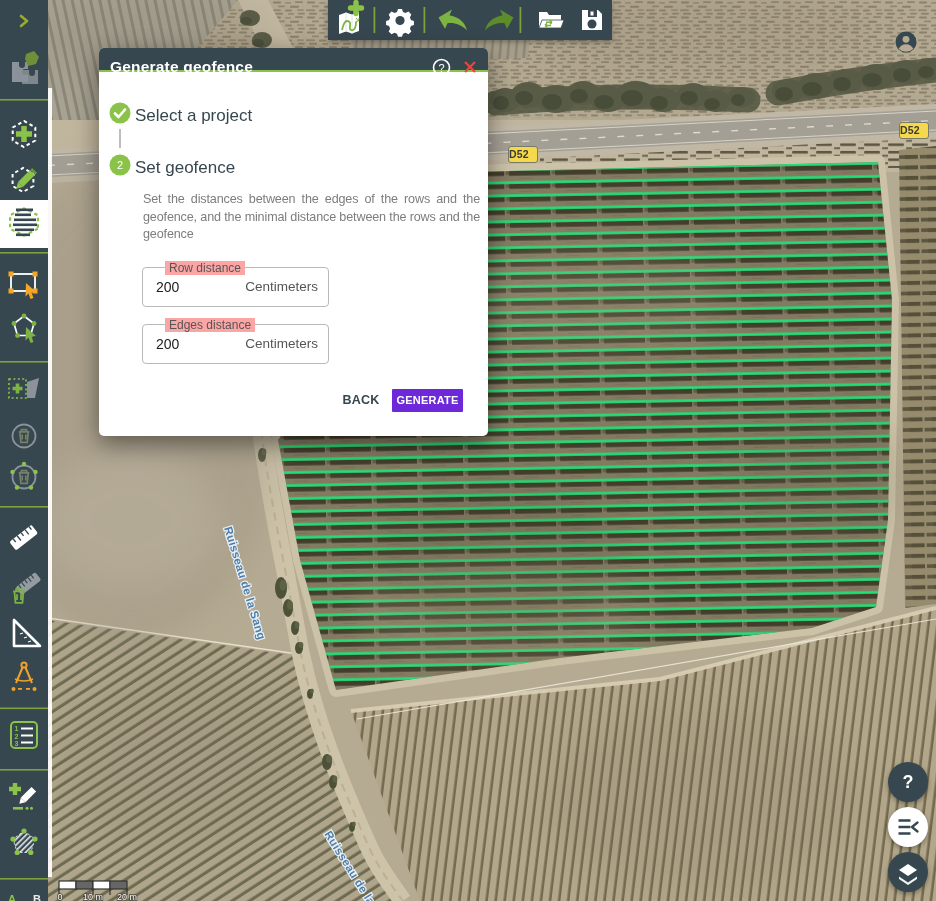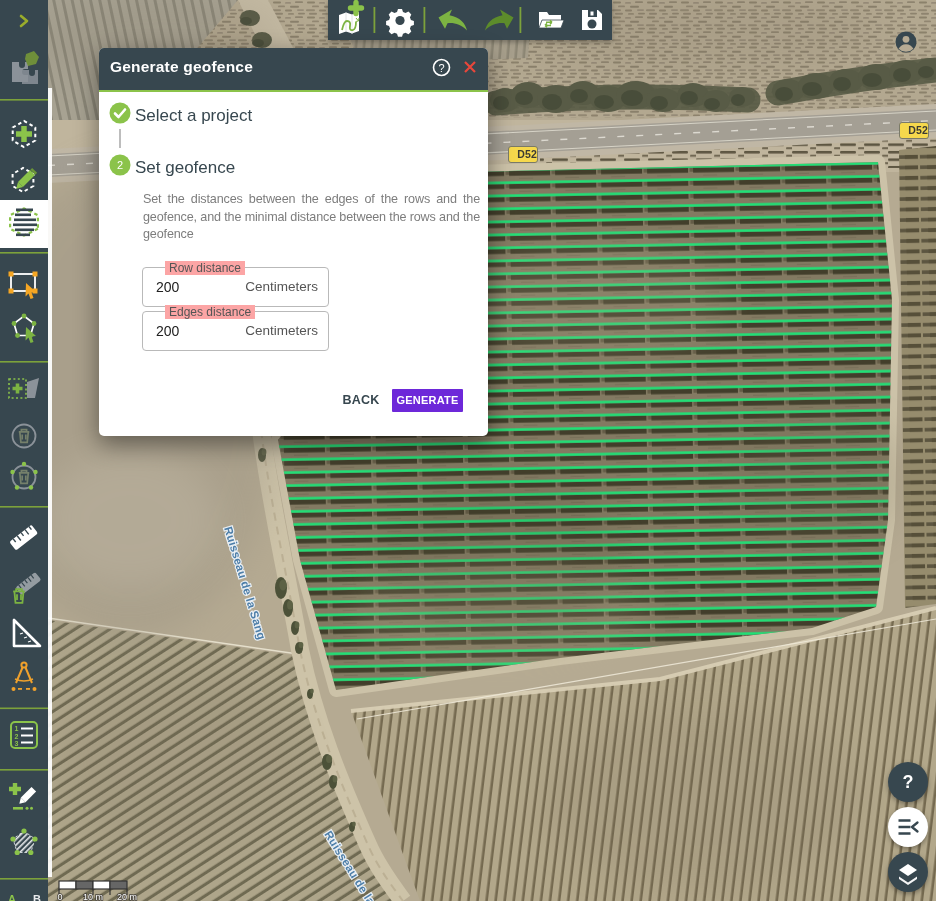--- a/index.html
+++ b/index.html
@@ -3,24 +3,24 @@
 <style>
 * { margin:0; padding:0; box-sizing:border-box; }
 html,body { width:936px; height:901px; overflow:hidden; font-family:"Liberation Sans",sans-serif; -webkit-font-smoothing:antialiased; }
 #stage { position:relative; width:936px; height:901px; overflow:hidden; background:#b5aa92; }
 .abs { position:absolute; }
 #map { position:absolute; left:0; top:0; }
 #whitestrip { position:absolute; left:48px; top:88px; width:4px; height:789px; background:rgba(255,255,255,0.92); }
 #sidebar { position:absolute; left:0; top:0; width:48px; height:901px; }
 #toolbar { position:absolute; left:328px; top:0; width:284px; height:40px; box-shadow:0 2px 5px rgba(0,0,0,0.3); }
 #avatar { position:absolute; left:895px; top:31px; }
-.d52 { position:absolute; width:30px; height:17px; background:#f6d84c; border:1.5px solid #7a7a68; border-radius:3px; color:#3b3b33; font-size:10.5px; font-weight:bold; text-align:right; line-height:14px; letter-spacing:0.2px; }
+.d52 { position:absolute; width:30px; height:17px; background:#f6d84c; border:1.5px solid #7a7a68; border-radius:3px; color:#3b3b33; font-size:10.5px; font-weight:bold; text-align:left; line-height:14px; letter-spacing:0.2px; }
 .fab { position:absolute; width:40px; height:40px; border-radius:50%; box-shadow:0 2px 5px rgba(0,0,0,0.35); }
 #modal { position:absolute; left:99px; top:48px; width:389px; height:388px; background:#fff; border-radius:5px; box-shadow:0 8px 24px rgba(0,0,0,0.45); }
-#mhead { position:absolute; left:0; top:0; width:389px; height:44px; background:#37474f; border-radius:5px 5px 0 0; border-bottom:2.5px solid #8bc34a;padding-left:37px; }
+#mhead { position:absolute; left:0; top:0; width:389px; height:24px; background:#37474f; border-radius:5px 5px 0 0; border-bottom:2.5px solid #8bc34a;padding-left:37px; }
 #mtitle { position:absolute; left:11px; top:0; line-height:37px; color:#fff; font-size:15.5px; font-weight:bold; letter-spacing:0.2px; }
 .steplbl { position:absolute; left:36px; font-size:17px; color:#37474f; }
 #para { position:absolute; left:44px; top:143px; width:337px; font-size:12.6px; letter-spacing:-0.15px; line-height:17.5px; color:#7d7d7d; text-align:justify; }
 .field { position:absolute; left:43px; width:187px; height:40px; border:1px solid #b9b9b9; border-radius:4px; }
 .flabel { position:absolute; left:9px; top:-7px; background:#fca5a5; padding:0 4px; font-size:12px; color:#555;margin-left:13px; }
 .fval { position:absolute; left:13px; top:0; line-height:38px; font-size:14px; color:#212121; }
 .fsuf { position:absolute; right:10px; top:0; line-height:38px; font-size:13.5px; color:#555; }
 #back { position:absolute; left:242px; top:341px; width:40px; height:23px; line-height:23px; text-align:center; font-size:12.5px; font-weight:bold; color:#37474f; letter-spacing:0.2px;}
 #gen { position:absolute; left:293px; top:341px; width:71px; height:23px; background:#6d28d9; border-radius:1px; color:#fff; font-size:11px; font-weight:bold; text-align:center; line-height:23px; letter-spacing:0.2px; }
 #scalebar { position:absolute; left:57px; top:879px; }
@@ -443,20 +443,20 @@
         <circle cx="11" cy="11" r="10.5" fill="#8bc34a"></circle>
         <text x="11" y="15" font-size="11" fill="#fff" text-anchor="middle" font-family="Liberation Sans,sans-serif">2</text>
       </svg>
   <div class="steplbl" style="top:110px;">Set geofence</div>
   <div id="para">Set the distances between the edges of the rows and the geofence, and the minimal distance between the rows and the geofence</div>
   <div class="field" style="top:219px;">
         <div class="flabel">Row distance</div>
         <div class="fval">200</div>
         <div class="fsuf">Centimeters</div>
       </div>
-  <div class="field" style="top:263px;">
+  <div class="field" style="top:276px;">
         <div class="flabel">Edges distance</div>
         <div class="fval">200</div>
         <div class="fsuf">Centimeters</div>
       </div>
   <div id="back">BACK</div>
   <div id="gen">GENERATE</div>
 </div>
 </div>
 </body></html>

